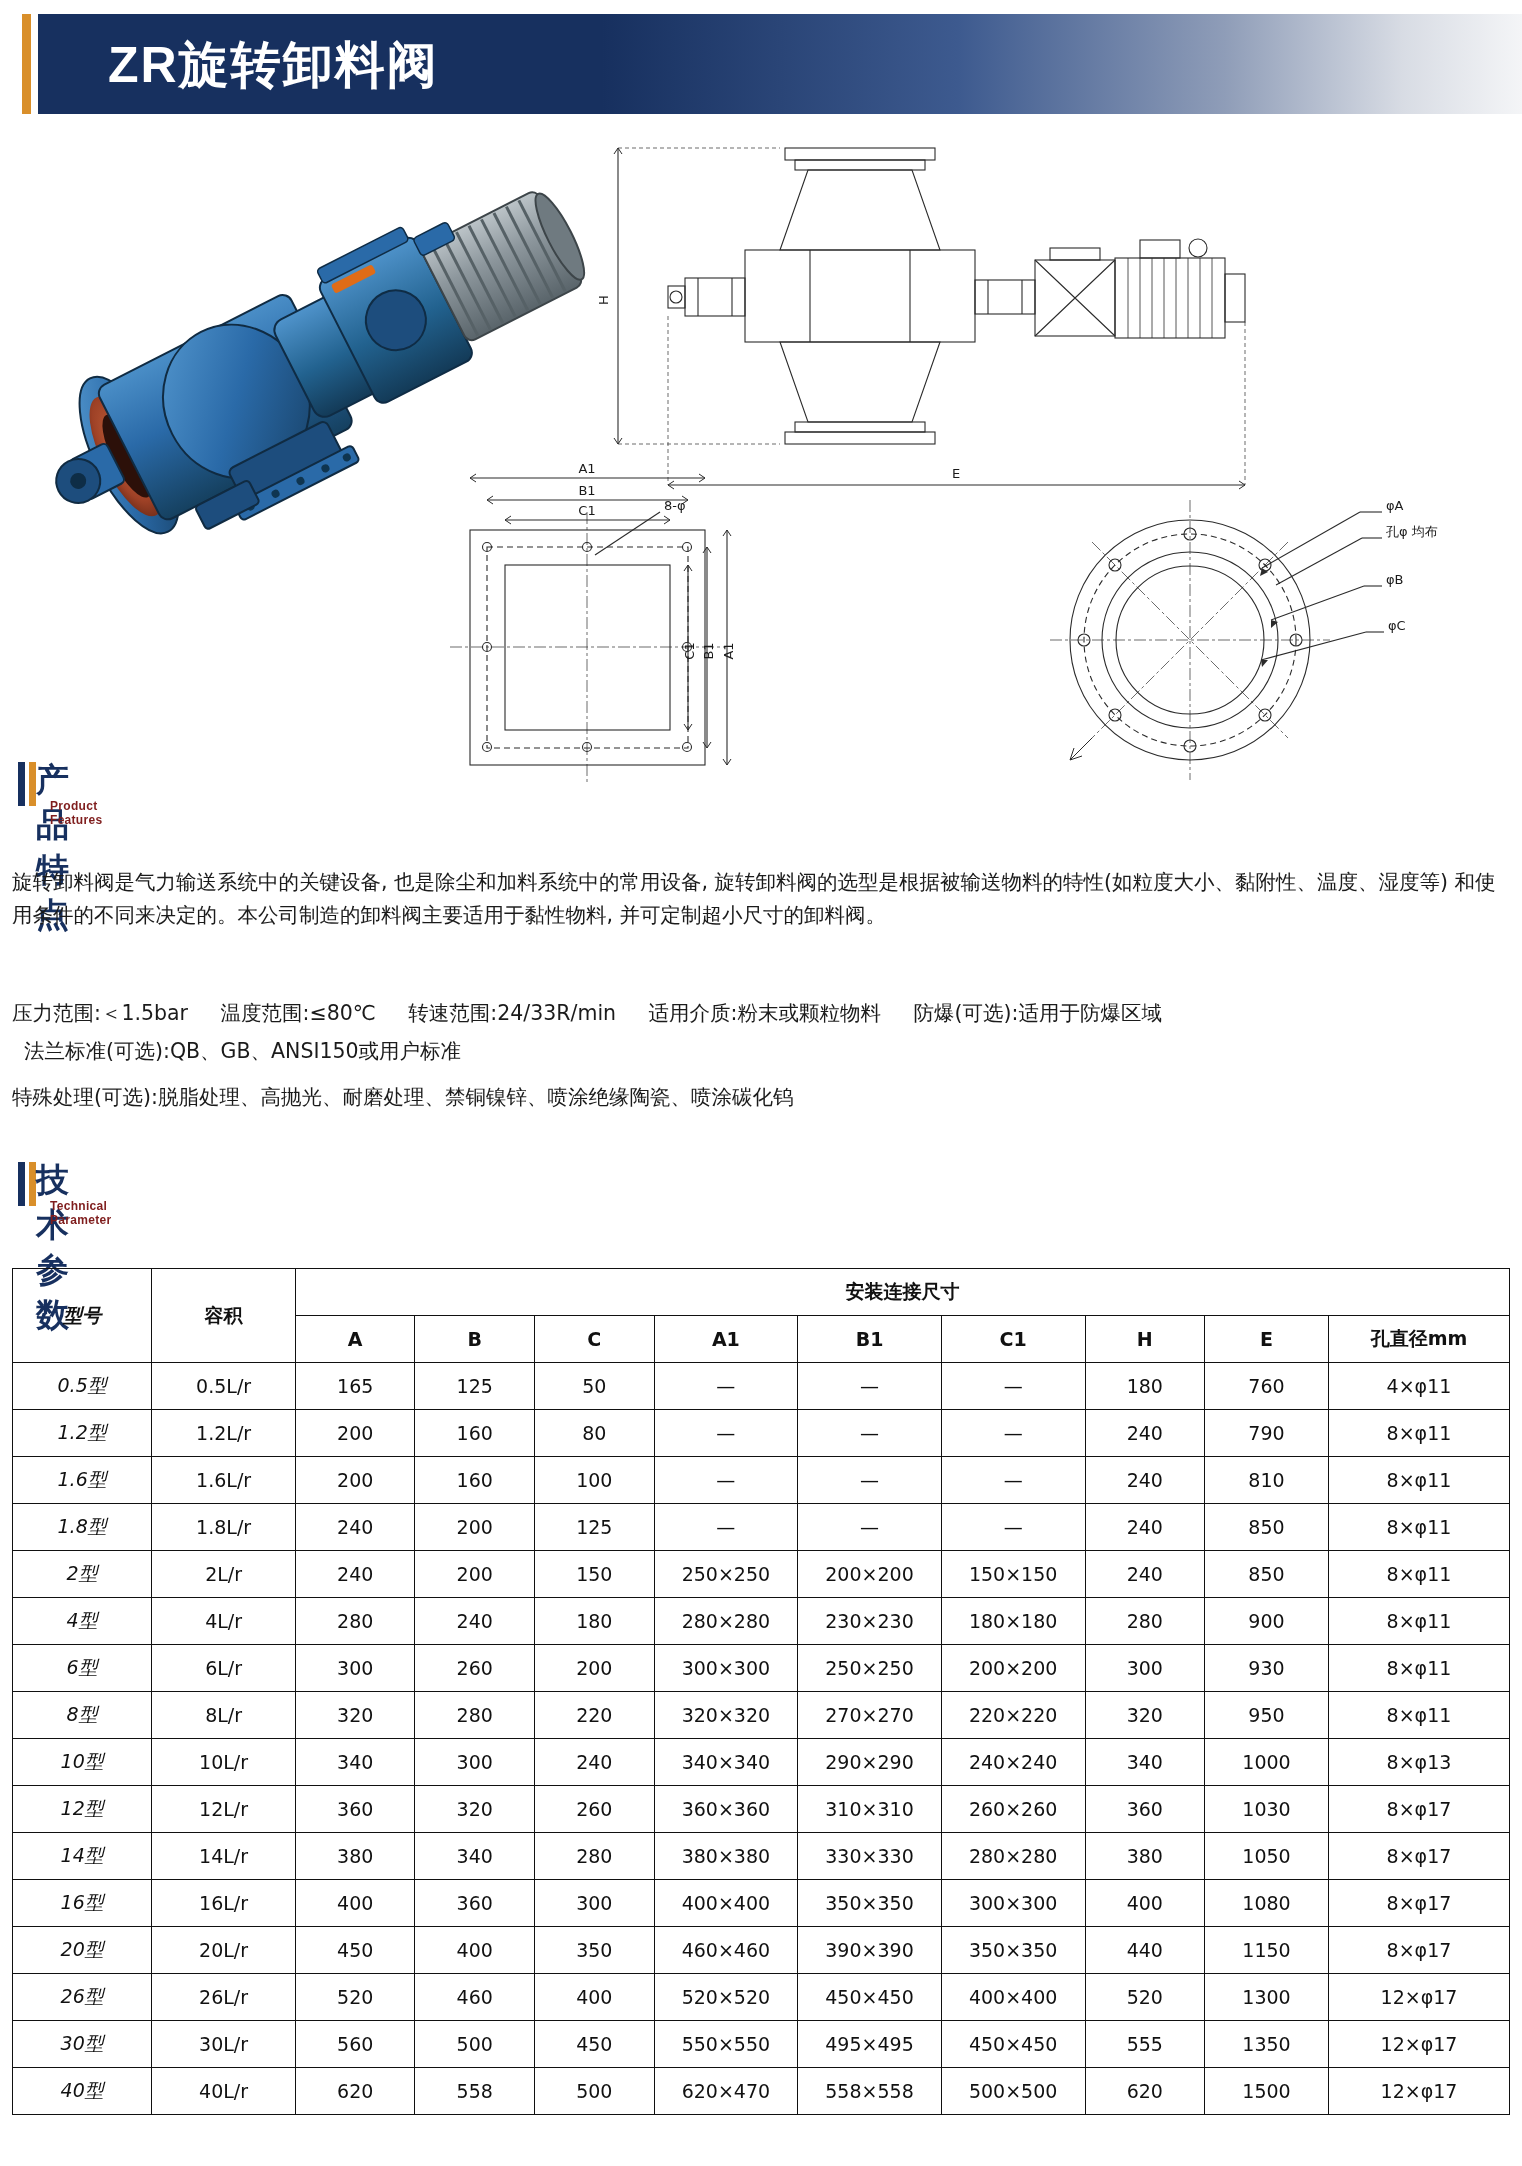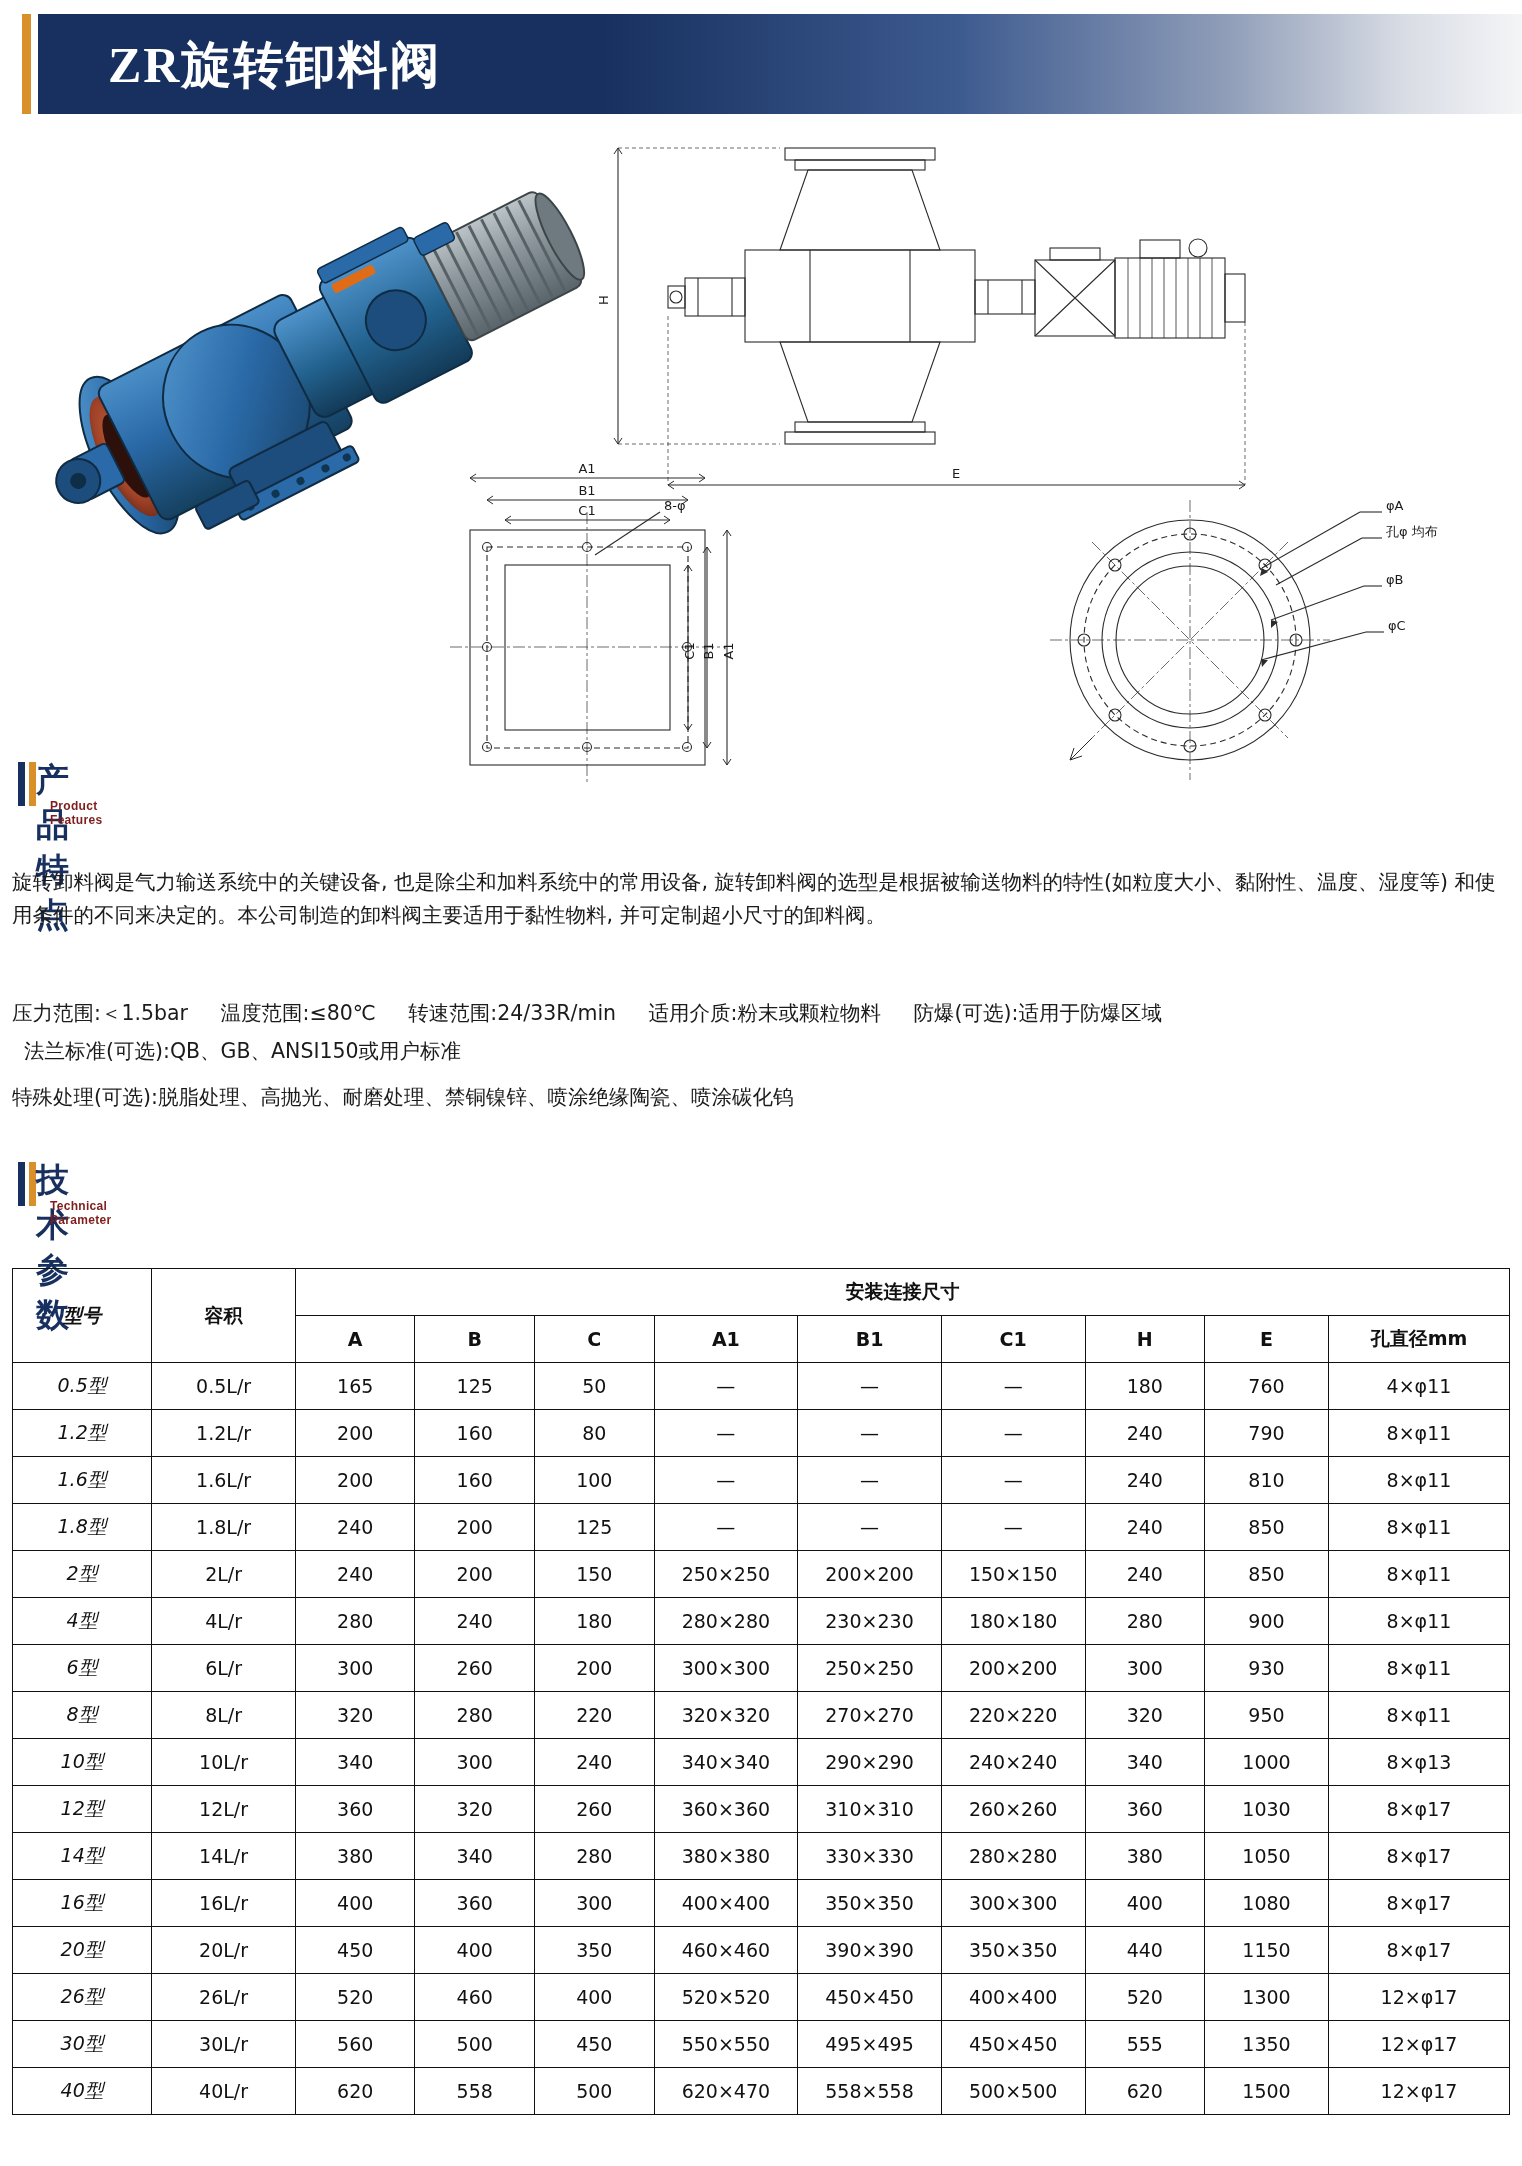--- a/index.html
+++ b/index.html
@@ -20,21 +20,21 @@
     background:linear-gradient(to right,#17305f 0%,#17305f 38%,#3d5a8f 62%,#8f9db8 80%,#d8dce4 92%,#f4f5f7 100%);
   }
   .header-accent{
     position:absolute; left:22px; top:0; width:9px; height:100px;
     background:#d98f2a;
   }
   .header-title{
     position:absolute; left:108px; top:18px;
     font-size:50px; font-weight:bold; color:#ffffff;
     letter-spacing:2px;
-    font-family:Liberation Serif, serif;
+    font-family:Liberation Sans, sans-serif;
   }
   
   .media{
     position:absolute; left:0; top:120px; width:1522px; height:680px;
   }
   .photo-wrap{
     position:absolute; left:20px; top:40px; width:620px; height:520px;
   }
   .drawing-area{
     position:absolute; left:430px; top:10px; width:1080px; height:680px;

